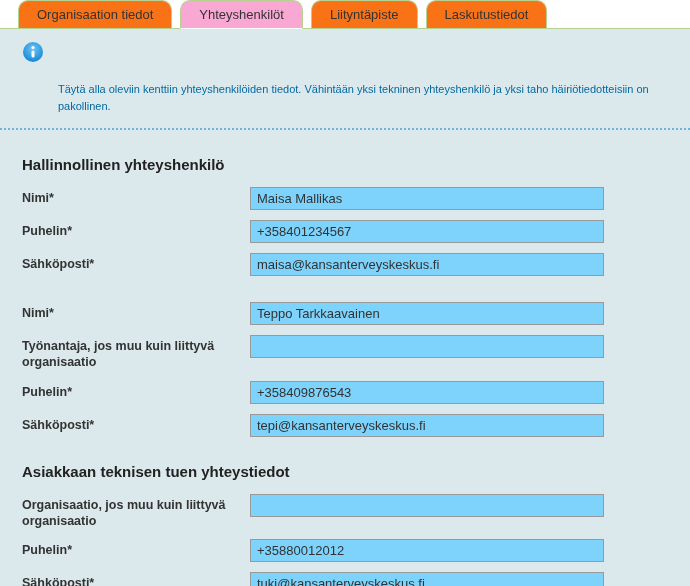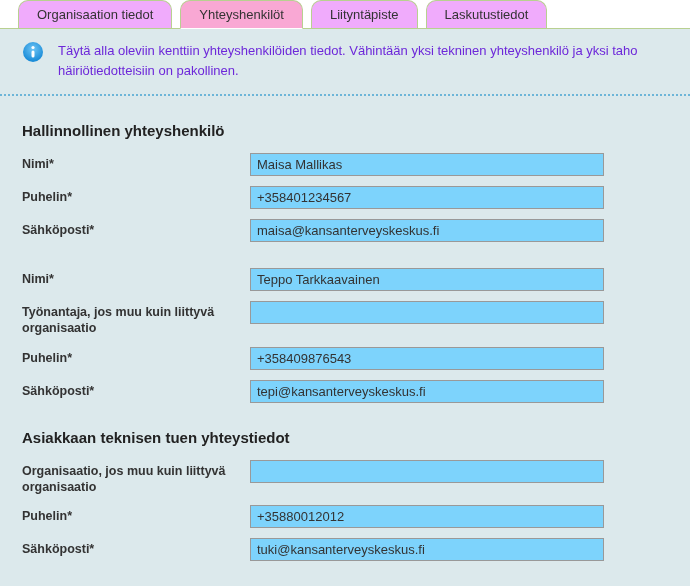--- a/index.html
+++ b/index.html
@@ -21,21 +21,21 @@
       z-index: 2;
     }
     .tab {
       padding: 6px 18px;
       border-radius: 10px 10px 0 0;
       font-size: 13px;
       color: #333;
       cursor: pointer;
       border: 1px solid #b8d090;
       border-bottom: none;
-      background: #f0abfc;
+      background: #f97316;
       position: relative;
     }
     .tab.active {
       background: #f9a8d4;
       border-bottom: 1px solid #fff;
       margin-bottom: -1px;
       font-weight: normal;
     }
     .content-wrap {
       border-top: 1px solid #b8d090;
@@ -52,23 +52,24 @@
     .info-icon {
       width: 22px;
       height: 22px;
       flex-shrink: 0;
     }
     .info-icon svg {
       width: 22px;
       height: 22px;
     }
     .info-text {
-      color: #6d28d9;
+      color: #0369a1;
       line-height: 1.5;
-      font-size: 13px;
+      font-size: 11px;
+      margin-top: 40px;
     }
     .form-area {
       padding: 26px 22px 20px 22px;
     }
     .section {
       margin-bottom: 26px;
     }
     .section-title {
       font-size: 15px;
       font-weight: bold;

